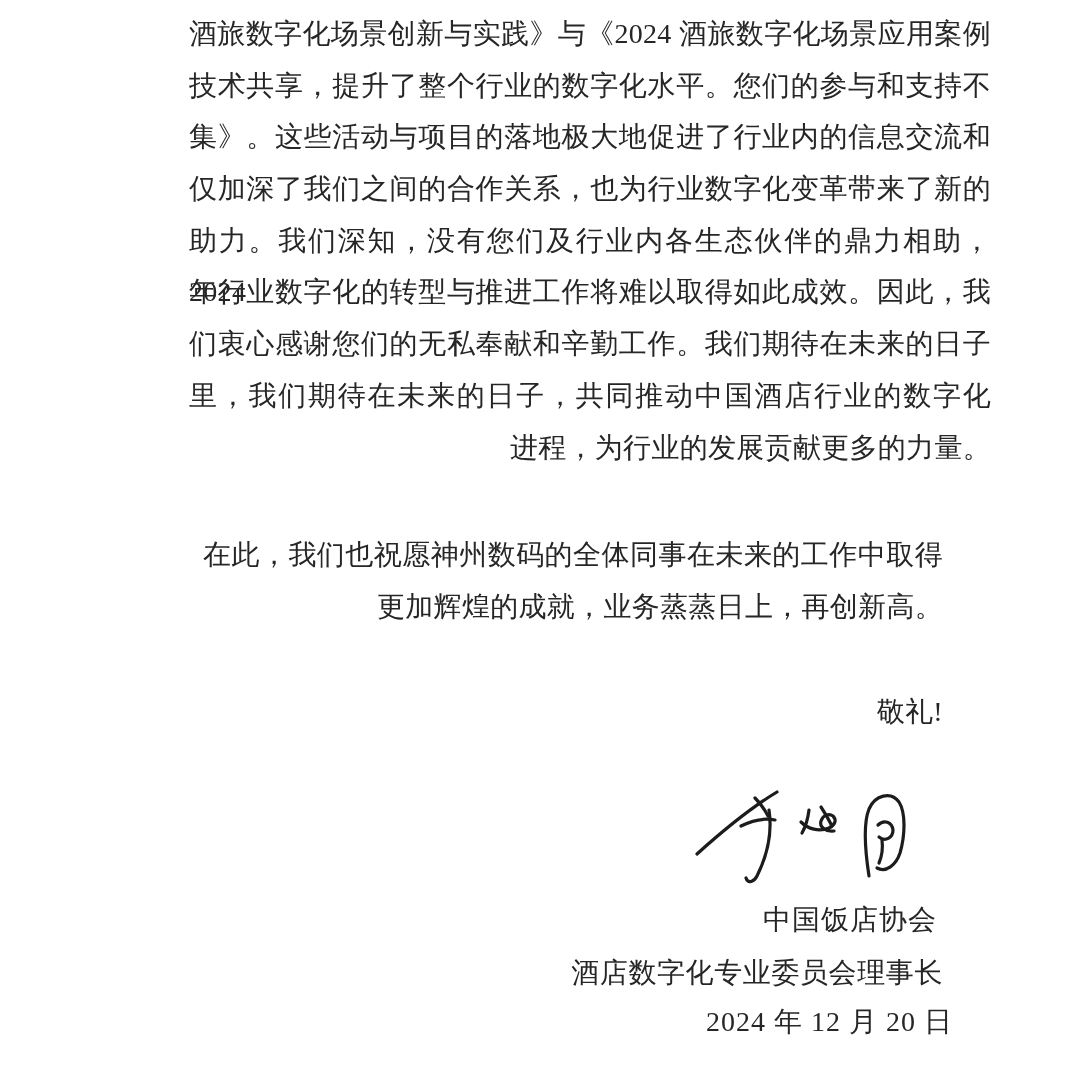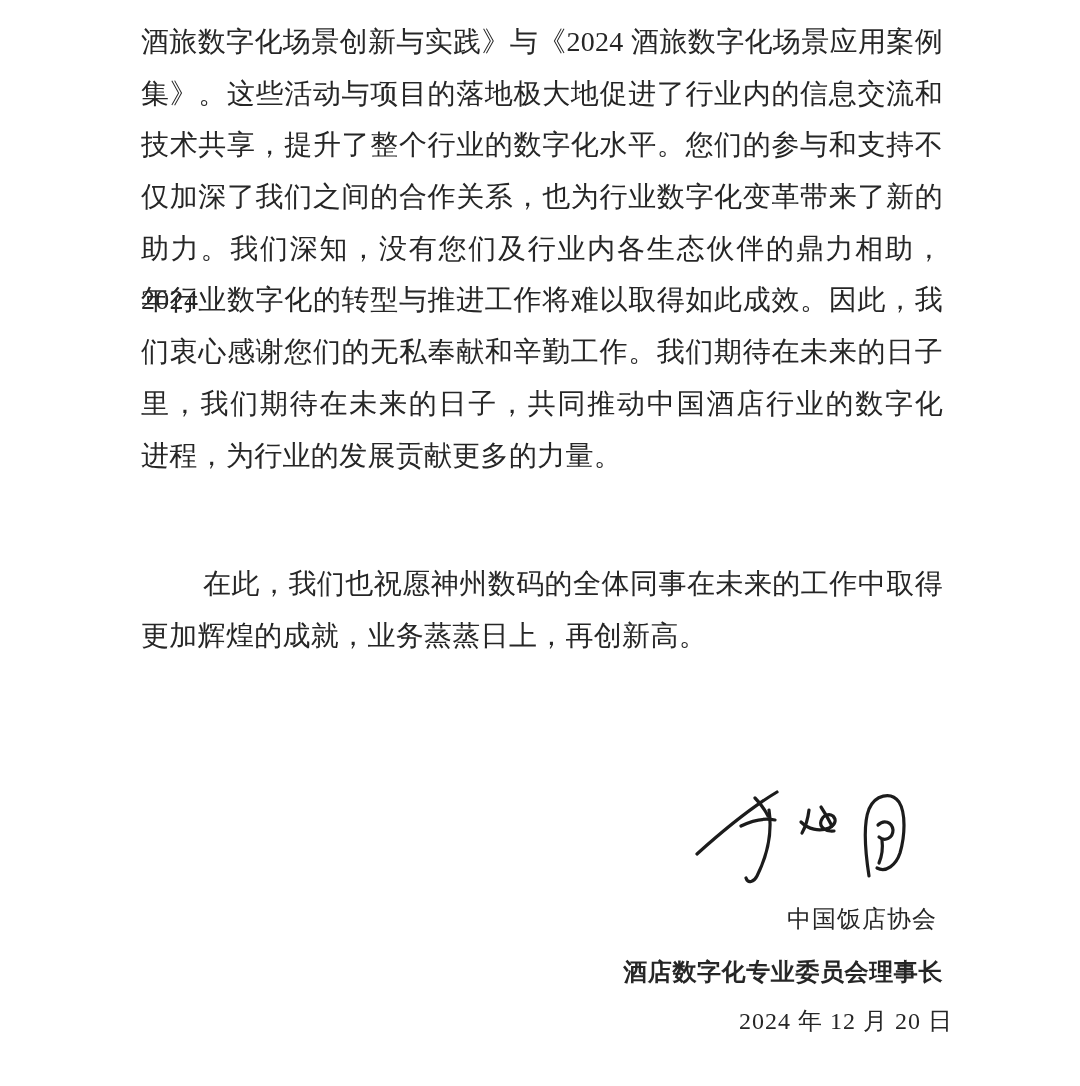--- a/index.html
+++ b/index.html
@@ -22,69 +22,70 @@
   .bl {
     height: 51.7px;
     line-height: 51.7px;
     white-space: nowrap;
   }
   .bl.just {
     white-space: normal;
     text-align: justify;
     text-align-last: justify;
   }
-  .bl.left { text-align: left; }
+  .bl.left { text-align: right; }
   .indent2 { text-indent: 62px; }
-  #para1 { top: 16px; }
-  #para2 { top: 558px; }
+  #para1 { top: 8px; margin-left: 48px; }
+  #para2 { top: 529px; }
   #closing { top: 686px; }
   .cizhi { padding-left: 119px; }
   .jingli { padding-left: 61px; }
   .sig-svg {
     position: absolute;
     left: 685px;
     top: 780px;
     width: 230px;
     height: 110px;
   }
   .sign-line {
     position: absolute;
-    font-size: 24px;
+    font-size: 28px;
     height: 51.7px;
     line-height: 51.7px;
     white-space: nowrap;
     text-align: right;
   }
   #org   { top: 894px; right: 143px; letter-spacing: 1px; }
-  #title { top: 947px; right: 137px; letter-spacing: 0.6px; font-weight: bold; }
+  #title { top: 947px; right: 137px; letter-spacing: 0.6px; }
   #date  { top: 996px; right: 127px; letter-spacing: 1px; }
 </style>
 </head>
 <body>
 
 <div class="page">
 
   <div class="body-block" id="para1">
     <div class="bl just">酒旅数字化场景创新与实践》与《2024 酒旅数字化场景应用案例</div>
+    <div class="bl just">技术共享，提升了整个行业的数字化水平。您们的参与和支持不</div>
     <div class="bl just">集》。这些活动与项目的落地极大地促进了行业内的信息交流和</div>
-    <div class="bl just">技术共享，提升了整个行业的数字化水平。您们的参与和支持不</div>
     <div class="bl just">仅加深了我们之间的合作关系，也为行业数字化变革带来了新的</div>
     <div class="bl just">助力。我们深知，没有您们及行业内各生态伙伴的鼎力相助，2024</div>
     <div class="bl just">年行业数字化的转型与推进工作将难以取得如此成效。因此，我</div>
     <div class="bl just">们衷心感谢您们的无私奉献和辛勤工作。我们期待在未来的日子</div>
     <div class="bl just">里，我们期待在未来的日子，共同推动中国酒店行业的数字化</div>
     <div class="bl left">进程，为行业的发展贡献更多的力量。</div>
   </div>
 
   <div class="body-block" id="para2">
     <div class="bl just indent2">在此，我们也祝愿神州数码的全体同事在未来的工作中取得</div>
     <div class="bl left">更加辉煌的成就，业务蒸蒸日上，再创新高。</div>
   </div>
 
   <div class="body-block" id="closing">
+    <div class="bl left jingli">敬礼!</div>
   </div>
 
   <svg class="sig-svg" viewBox="0 0 230 110" fill="none" stroke="#1c1c1c" stroke-width="3.2" stroke-linecap="round" stroke-linejoin="round">
 
     <path d="M12,74 C32,56 62,30 92,12"></path>
     <path d="M84,30 C87,50 83,74 72,96 C69,102 63,104 61,98"></path>
     <path d="M70,18 C76,24 80,30 83,36"></path>
     <path d="M56,46 C68,40 80,38 90,40"></path>
 
     <path d="M116,42 C123,49 134,52 144,48 C150,45 152,40 148,36 C144,33 138,35 136,41 C134,47 141,52 149,51"></path>

